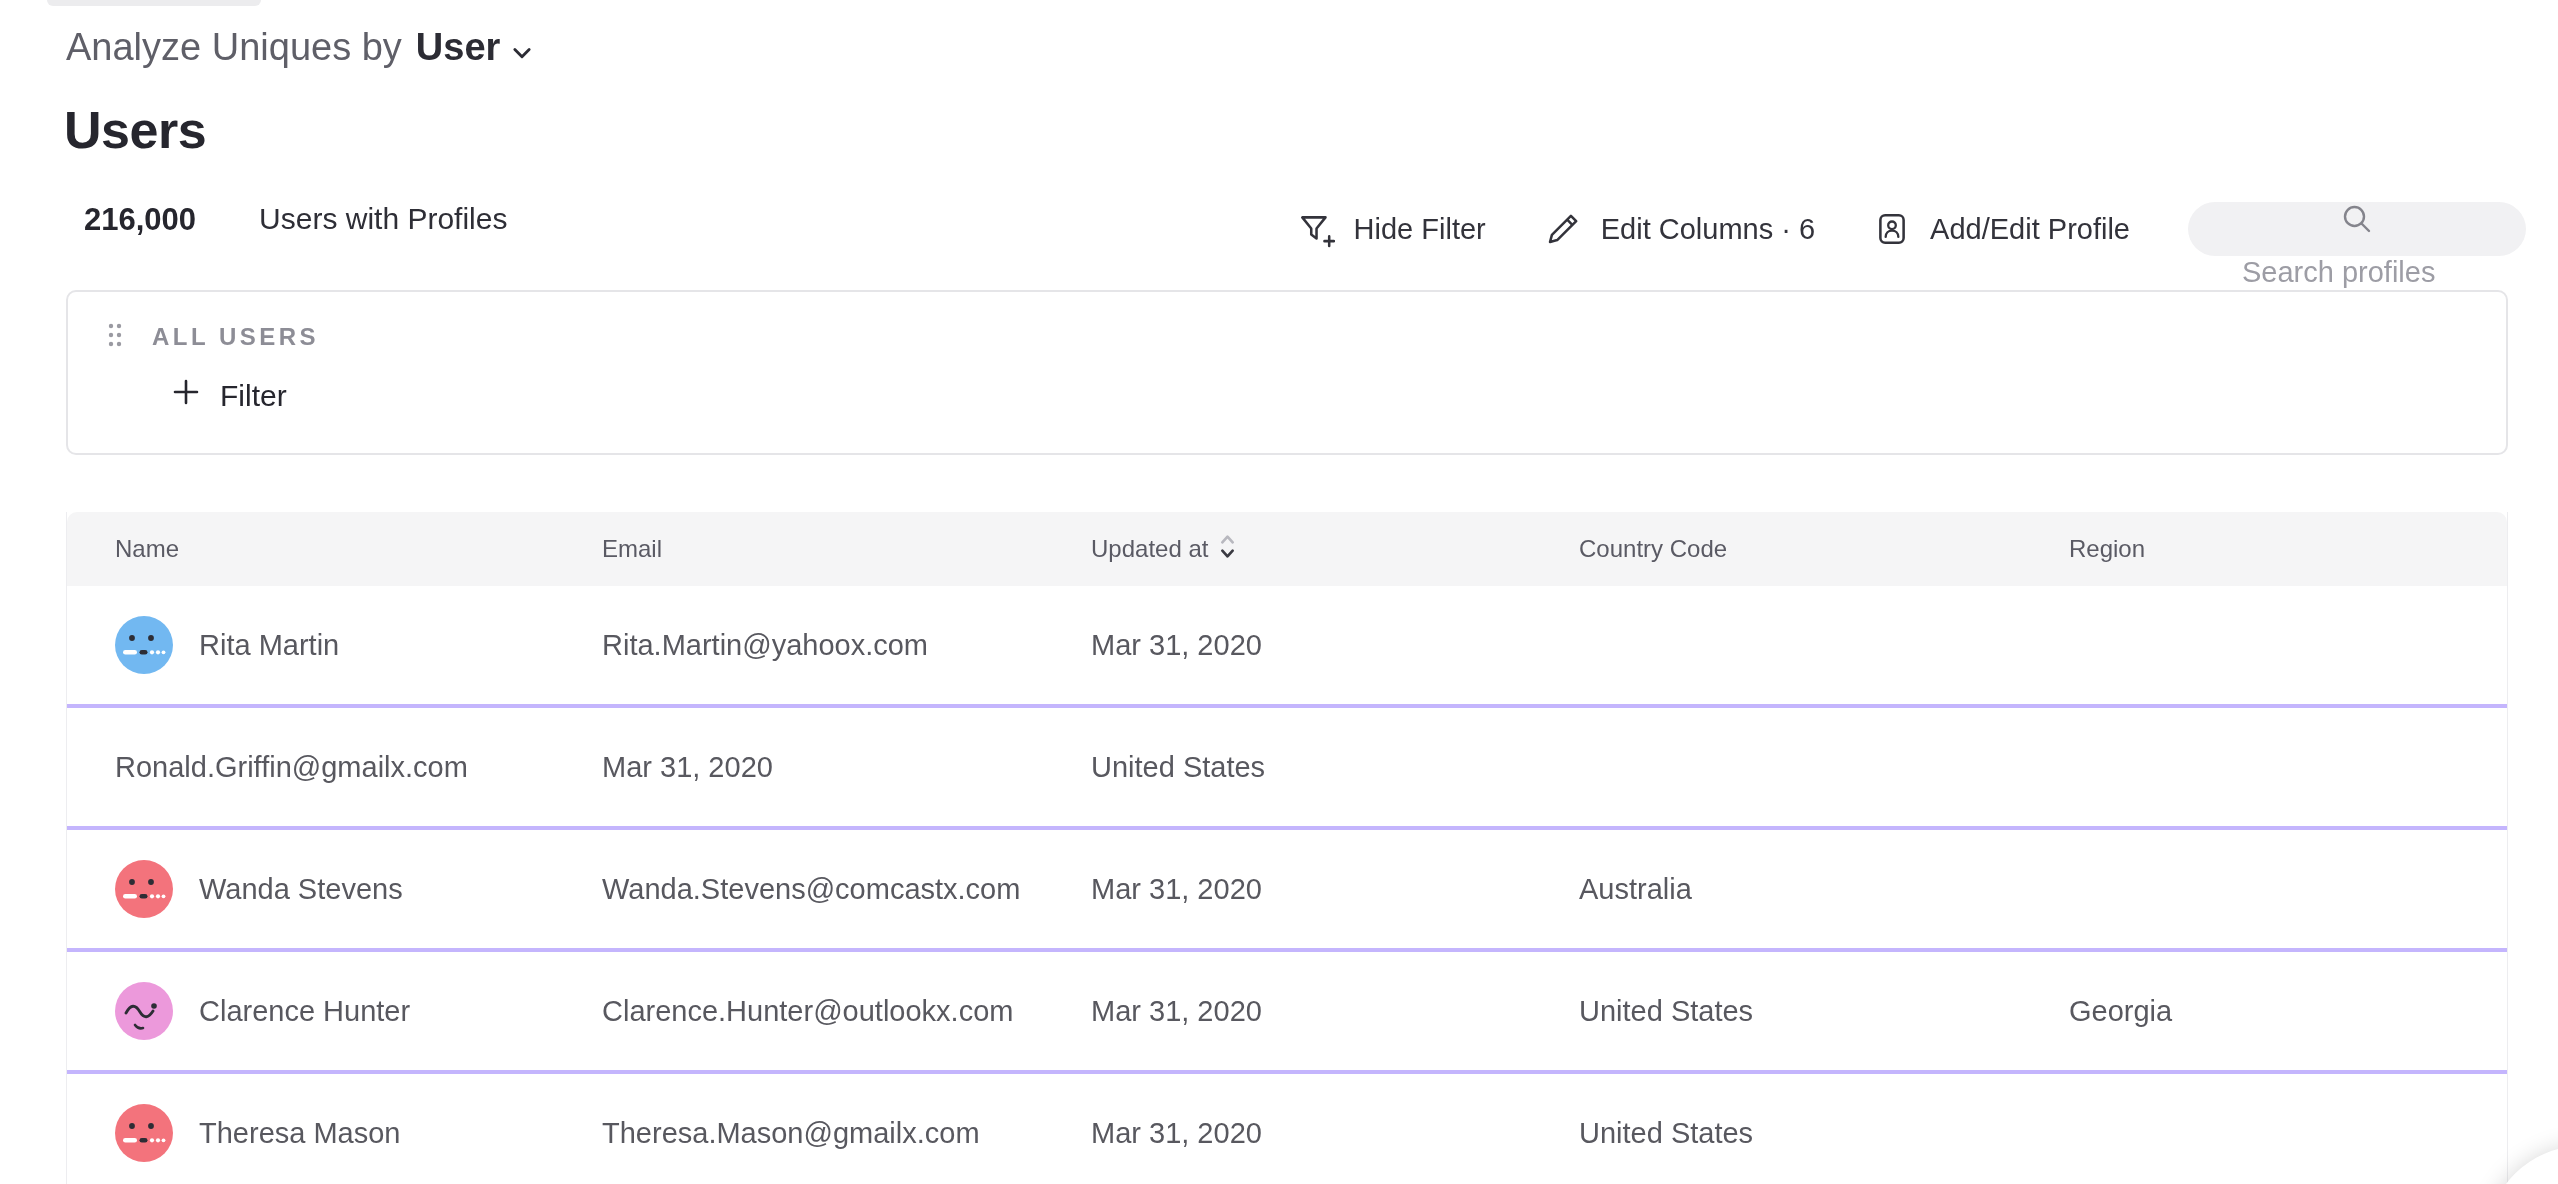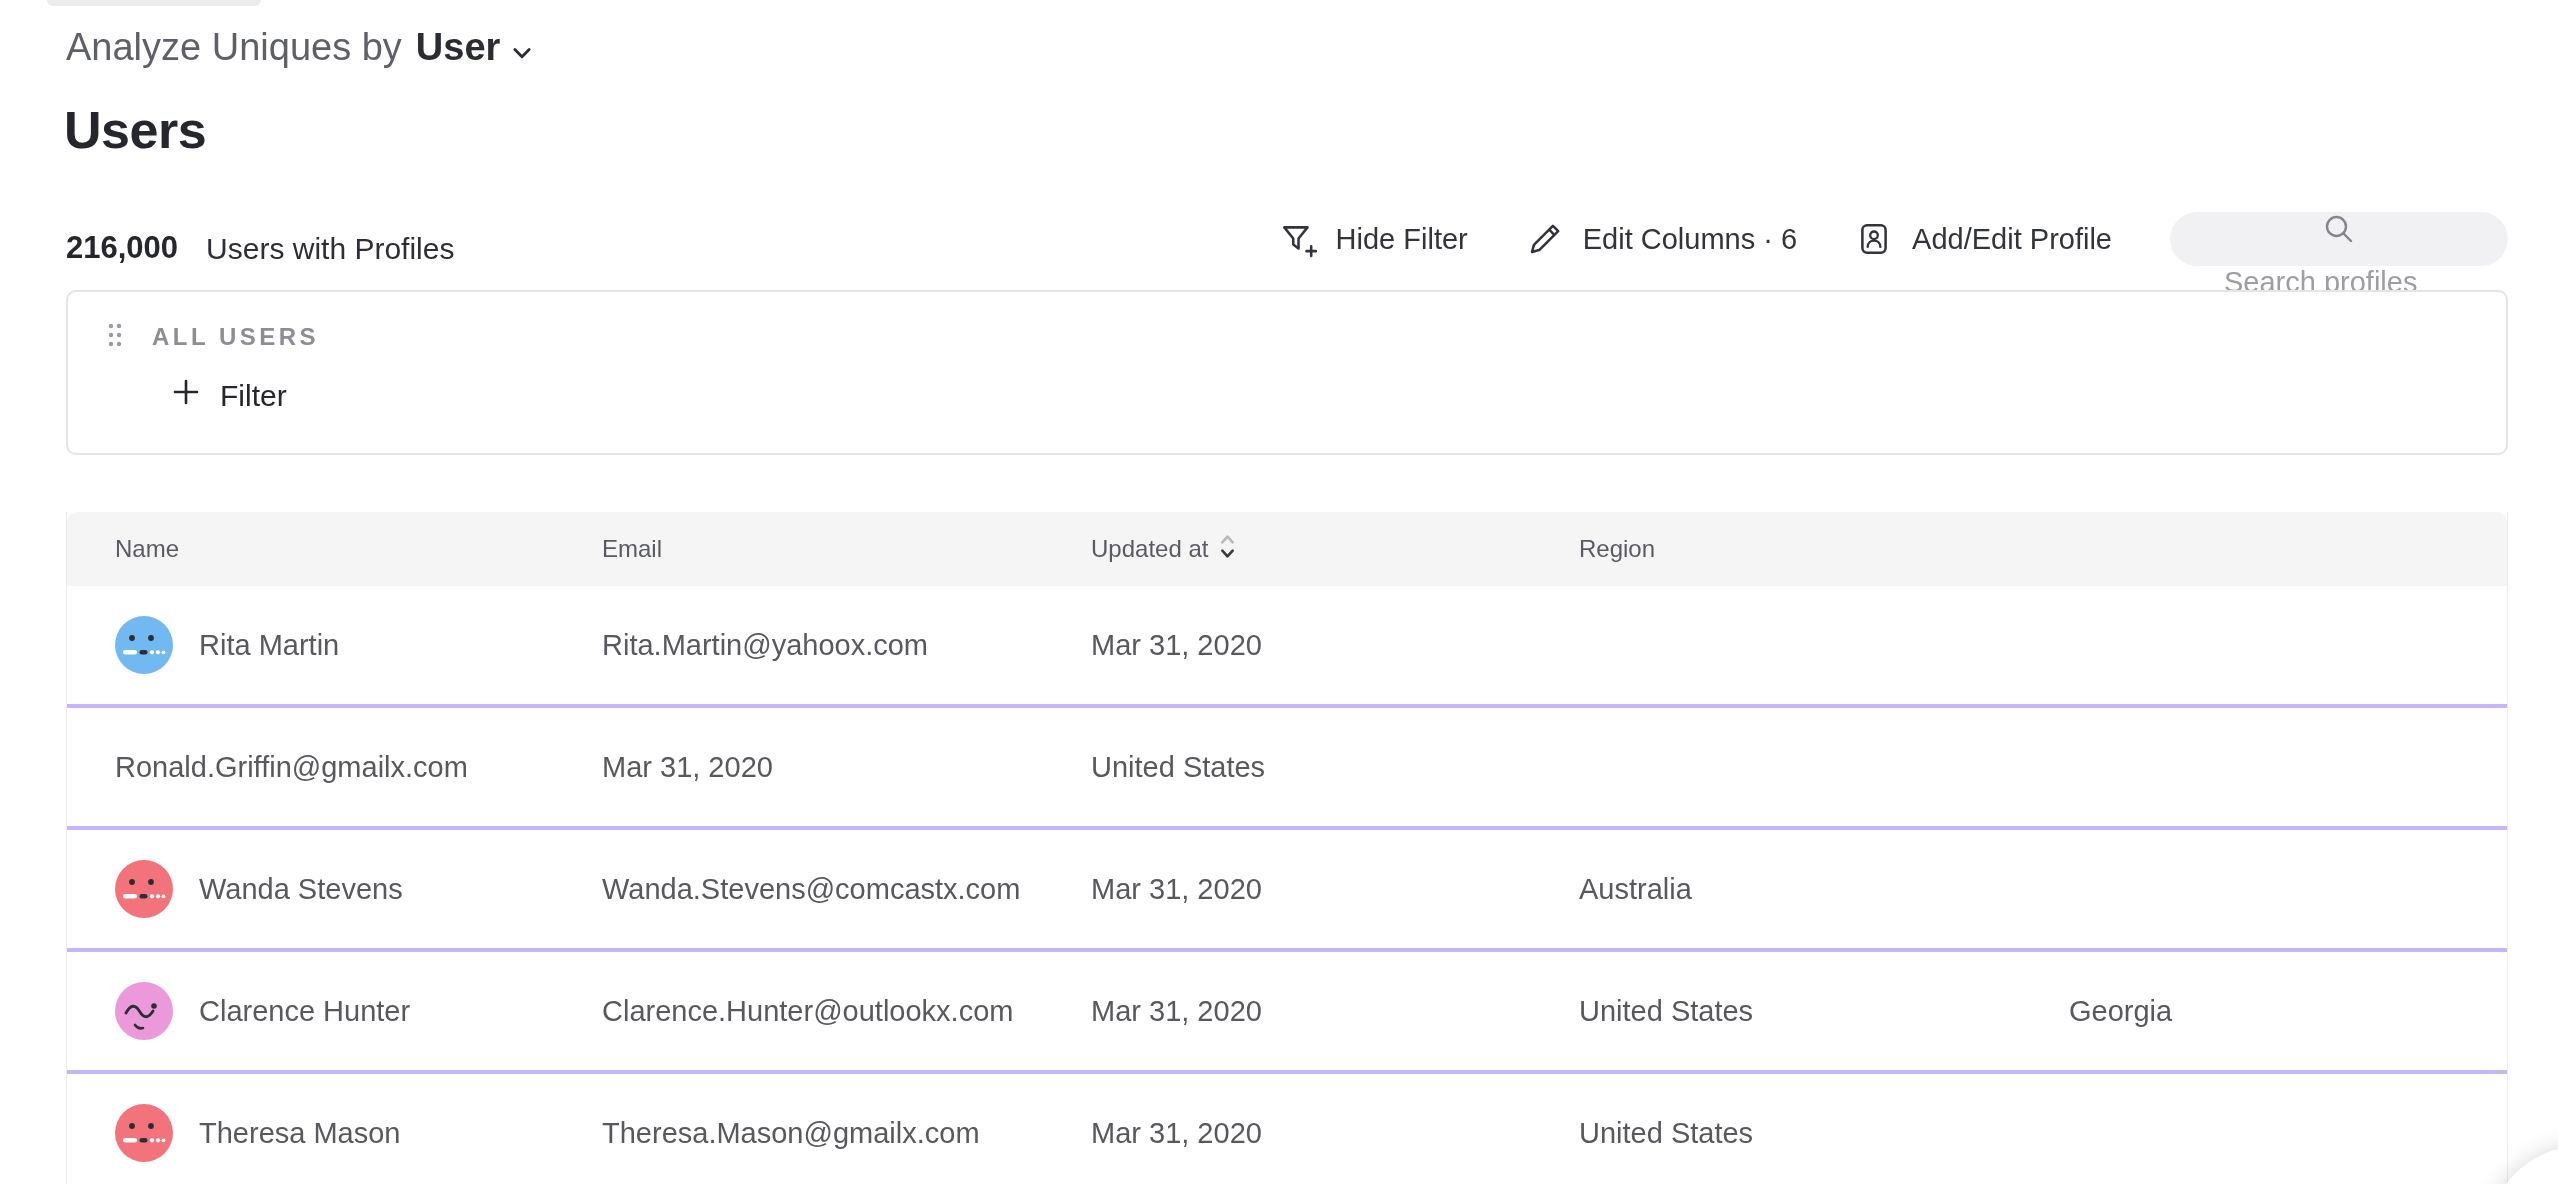--- a/index.html
+++ b/index.html
@@ -13,22 +13,22 @@
 
   
   .analyze-row { position:absolute; left:66px; top:26px; display:flex; align-items:center;
     font-size:38px; color:#5f5f68; }
   .analyze-dd { display:flex; align-items:center; margin-left:14px; cursor:pointer;
     color:#2c2c34; font-weight:700; gap:12px; }
   .page-title { position:absolute; left:64px; top:100px; font-size:52px; font-weight:700;
     color:#26262e; letter-spacing:-0.5px; }
 
   
-  .stats-row { position:absolute; left:66px; top:202px; width:2442px; height:64px;
-    display:flex; align-items:flex-end; }
+  .stats-row { position:absolute; left:84px; top:202px; width:2442px; height:64px;
+    display:flex; align-items:flex-start;gap:35px; }
   .count { font-size:31px; font-weight:700; color:#26262e; }
   .count-label { font-size:30px; color:#2e2e36; margin-left:28px; }
   .toolbar { margin-left:auto; display:flex; align-items:center; gap:58px; }
   .tbtn { display:flex; align-items:center; gap:19px; font-size:29px; font-weight:500;
     color:#33333b; cursor:pointer; white-space:nowrap; }
   .tbtn svg { display:block; }
   .search-pill { display:flex; align-items:center; width:338px; height:54px;
     background:#f1f1f3; border-radius:32px; padding:0 22px; gap:16px;flex-direction:column; }
   .search-pill input { border:none; outline:none; background:transparent; width:230px;
     font-size:29px; color:#3a3a42; font-family:"Liberation Sans", sans-serif; }
@@ -166,20 +166,23 @@
       <div class="th">
         <span>Updated at</span>
         <span>
           <svg width="19" height="31" viewBox="0 0 18 30">
               <path d="M4 11 L9 5.5 L14 11" fill="none" stroke="#b8b8bf" stroke-width="2.6" stroke-linecap="round" stroke-linejoin="round"></path>
               <path d="M4 19 L9 24.5 L14 19" fill="none" stroke="#3a3a42" stroke-width="2.6" stroke-linecap="round" stroke-linejoin="round"></path>
             </svg>
         </span>
       </div>
       <div class="th">
+          <span>Country Code</span>
+        </div>
+      <div class="th">
           <span>Region</span>
         </div>
     </div>
 
     <div class="trow">
       <div class="name-cell">
         <span class="avatar" style="background: rgb(114, 184, 241);">
           <svg viewBox="0 0 58 58" width="58" height="58">
               <circle cx="17" cy="22" r="2.9" fill="#2d2d35"></circle>
               <circle cx="36" cy="22" r="2.9" fill="#2d2d35"></circle>

